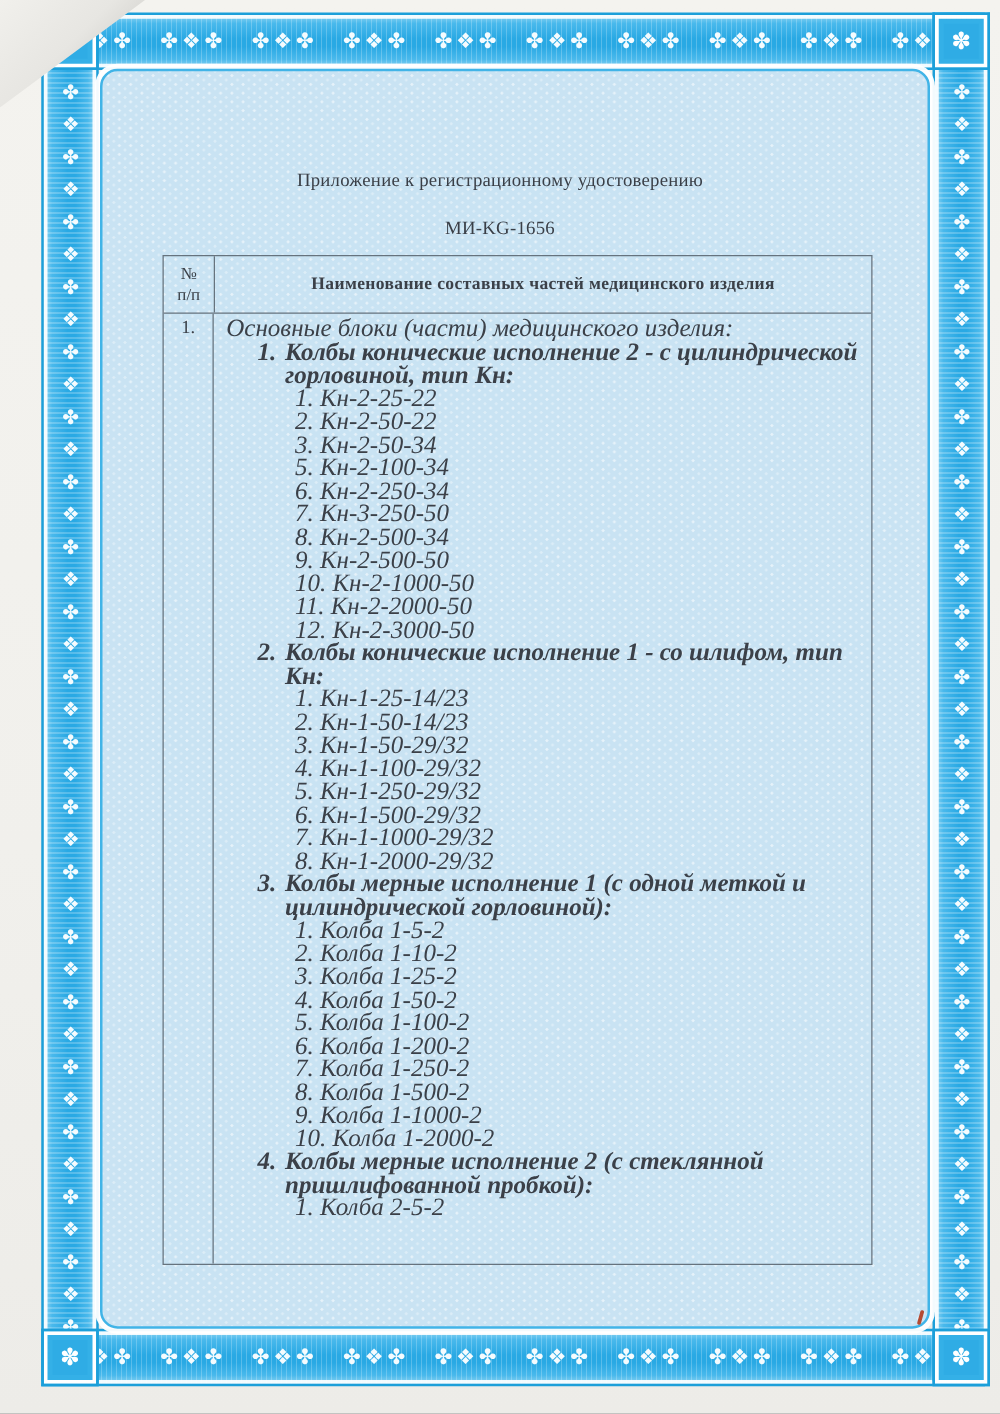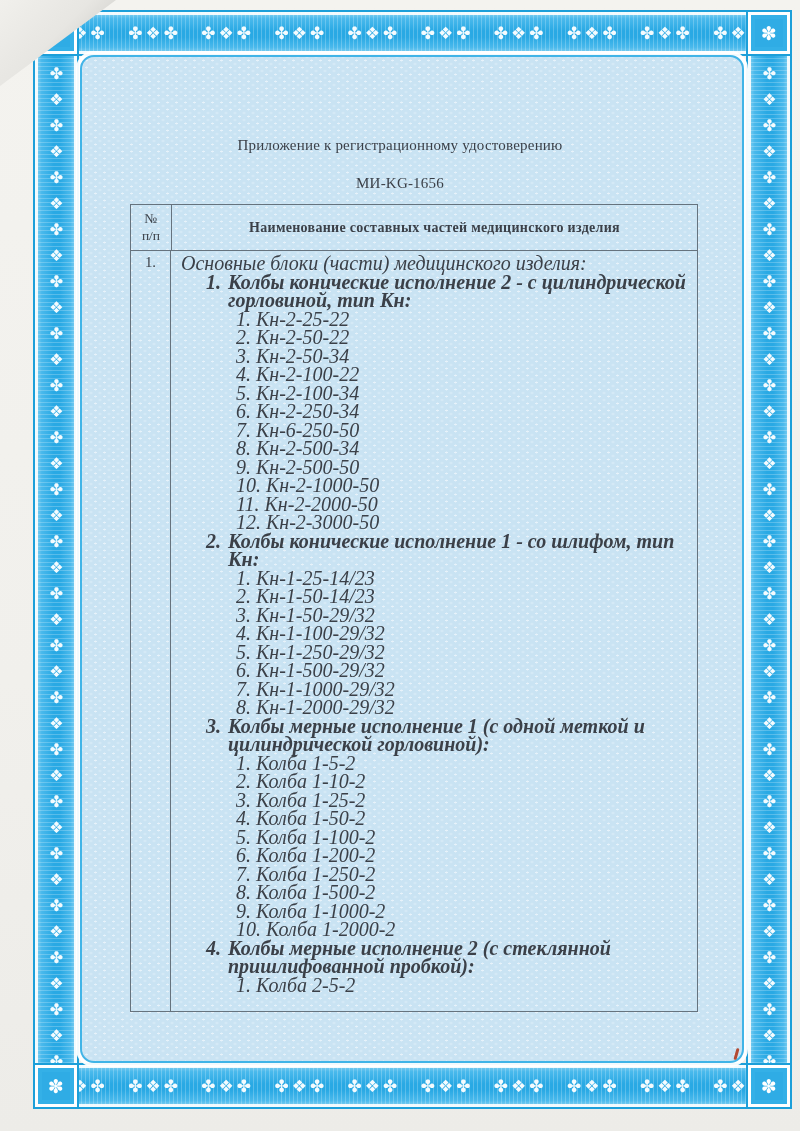--- a/index.html
+++ b/index.html
@@ -164,24 +164,23 @@
         <div>
   <div class="section">
     <div class="sec-head">
       <span class="sec-num">1.</span>
       <span class="sec-title">Колбы конические исполнение 2 - с цилиндрической горловиной, тип Кн:</span>
     </div>
     <div class="sec-items">
                 <div class="item">1. Кн-2-25-22</div>
                 <div class="item">2. Кн-2-50-22</div>
                 <div class="item">3. Кн-2-50-34</div>
-                <div class="item">4. Кн-2-100-22</div>
                 <div class="item">5. Кн-2-100-34</div>
                 <div class="item">6. Кн-2-250-34</div>
-                <div class="item">7. Кн-6-250-50</div>
+                <div class="item">7. Кн-3-250-50</div>
                 <div class="item">8. Кн-2-500-34</div>
                 <div class="item">9. Кн-2-500-50</div>
                 <div class="item">10. Кн-2-1000-50</div>
                 <div class="item">11. Кн-2-2000-50</div>
                 <div class="item">12. Кн-2-3000-50</div>
               </div>
   </div>
 
   <div class="section">
     <div class="sec-head">

